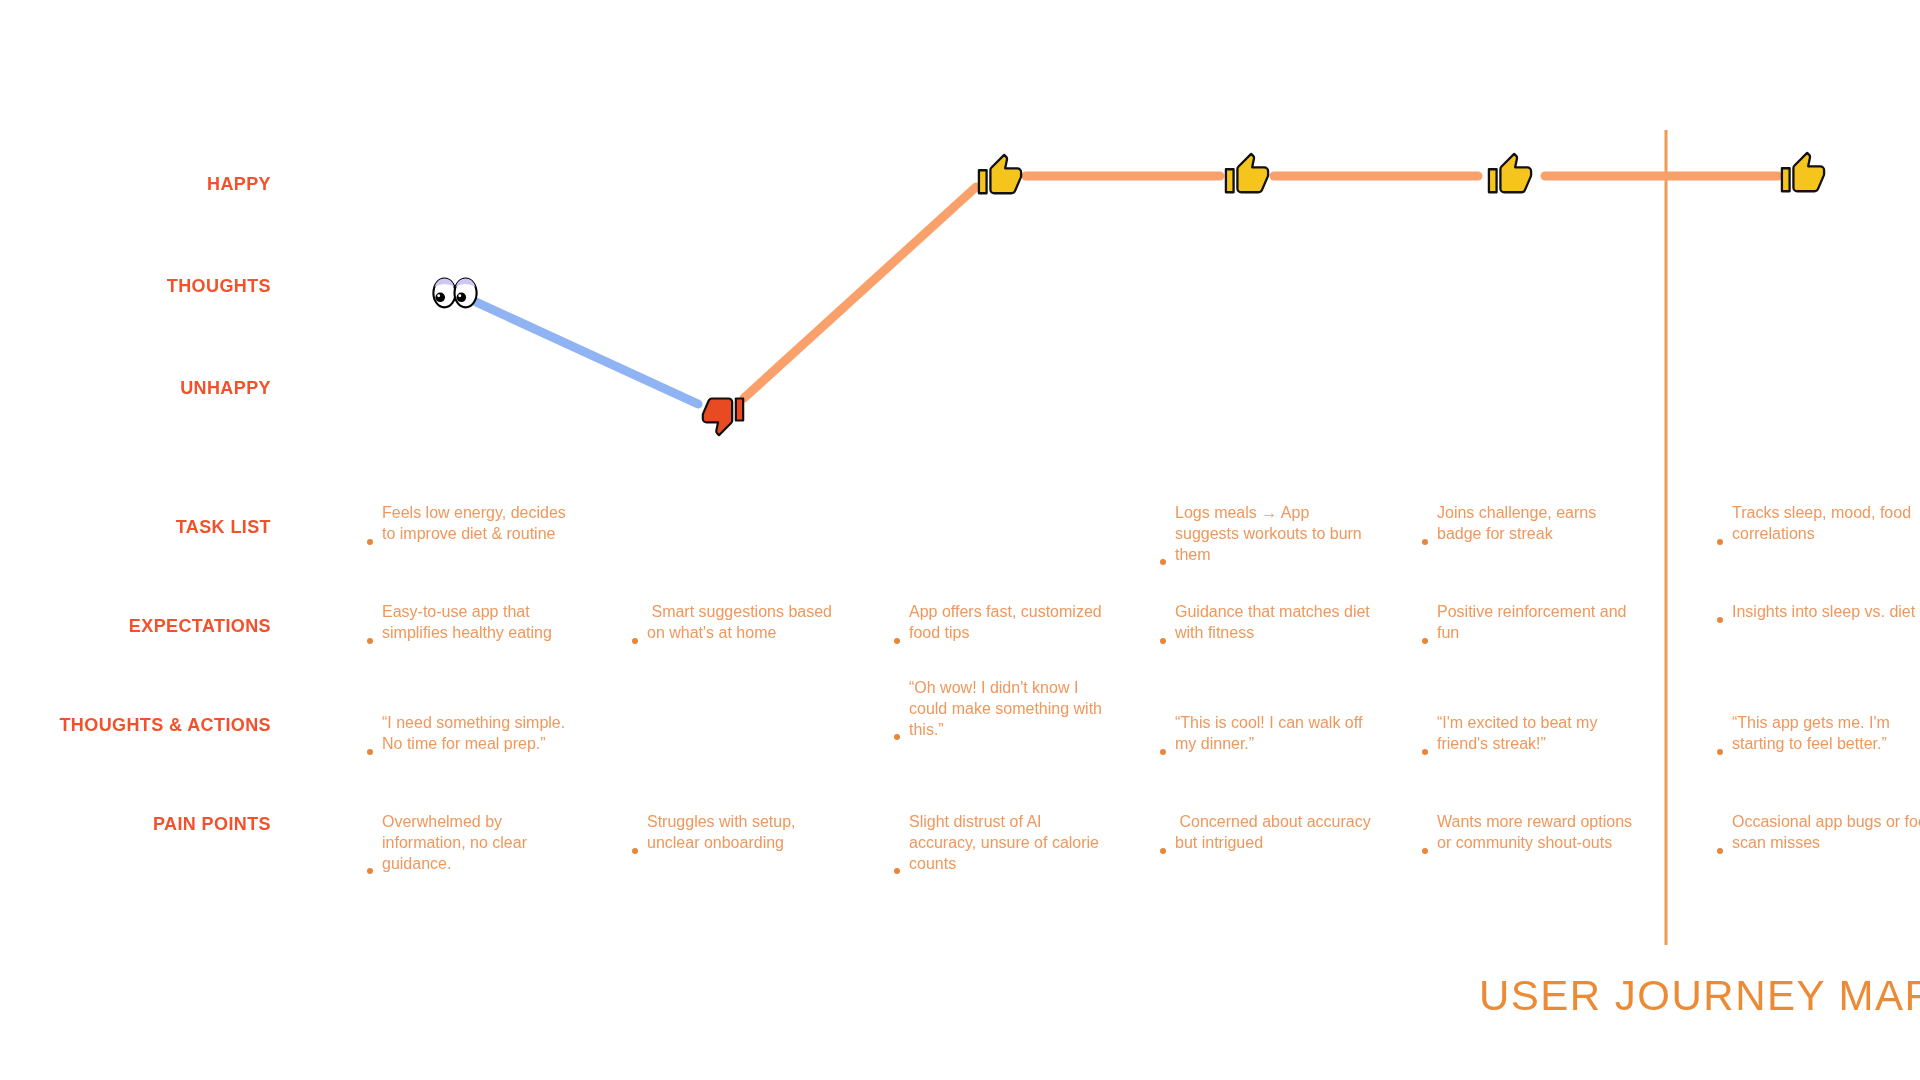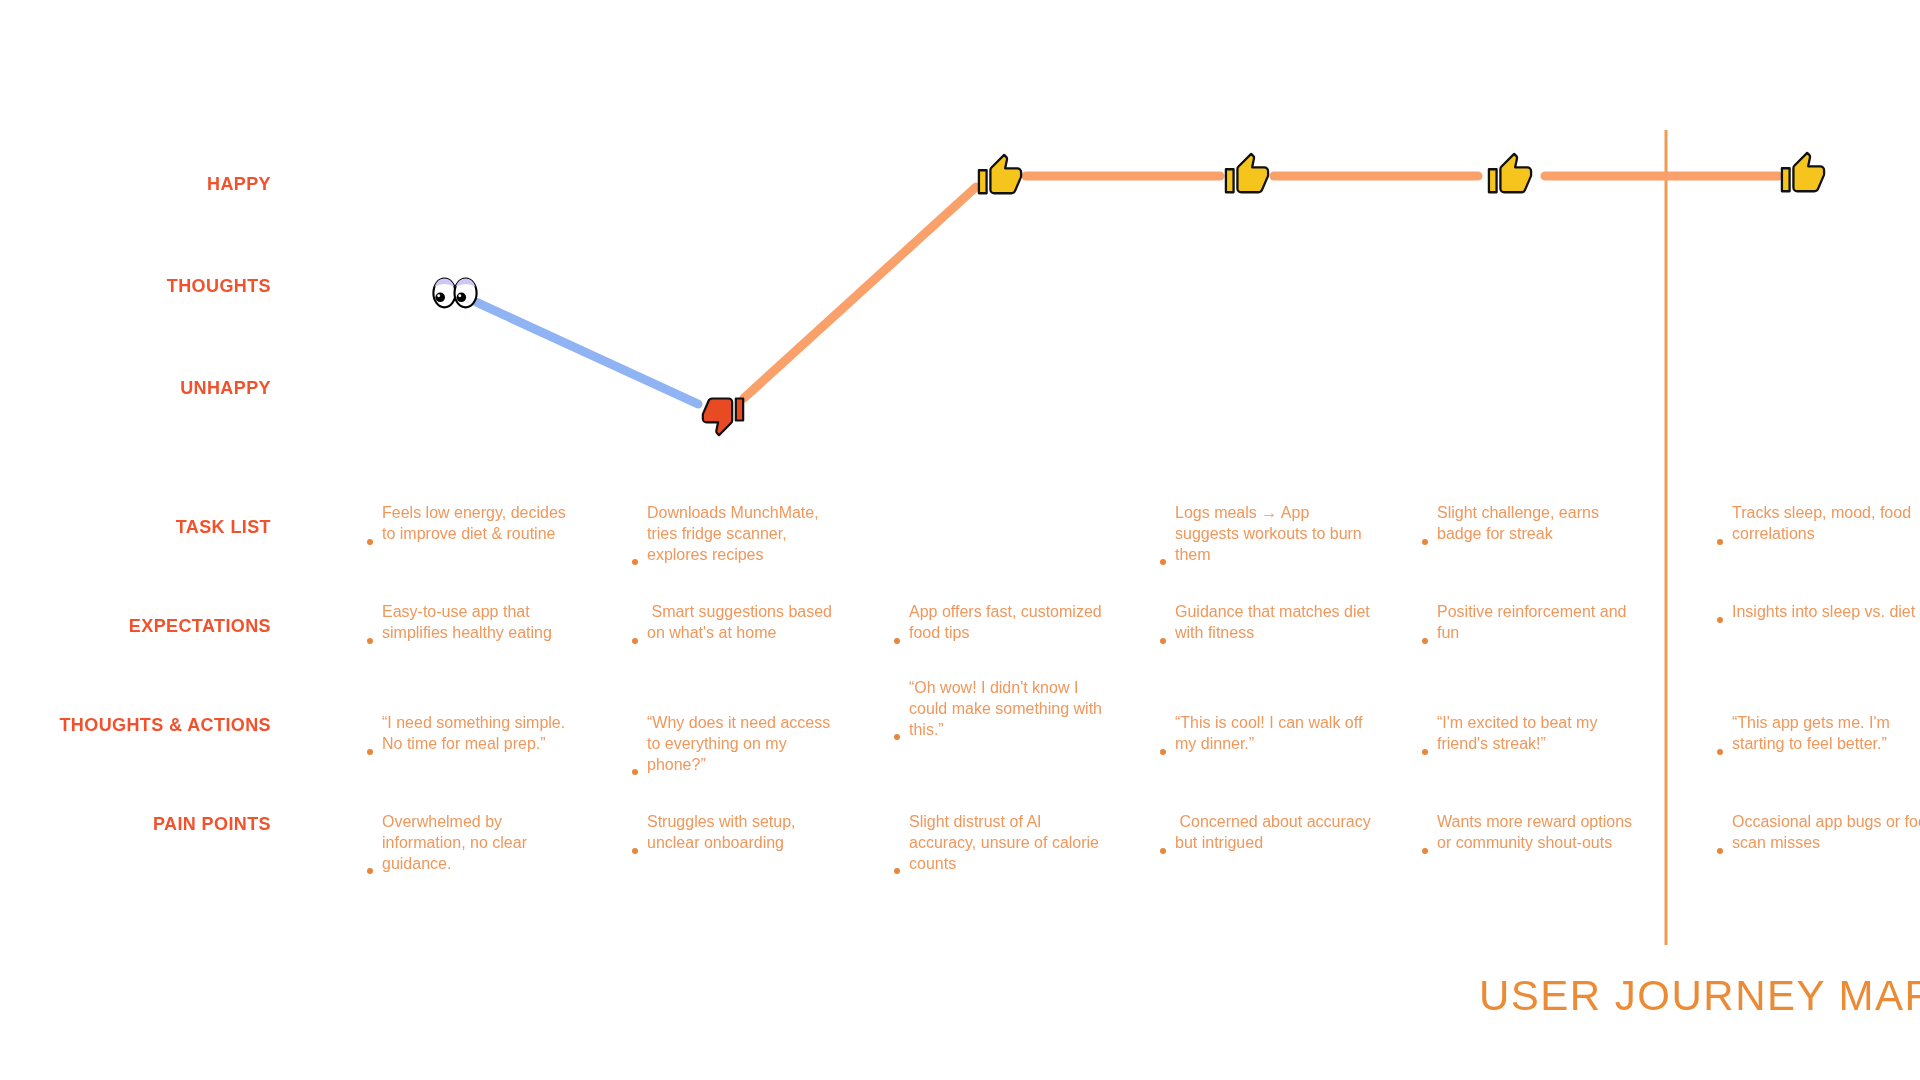--- a/index.html
+++ b/index.html
@@ -121,32 +121,24 @@
   </div>
   <div class="cell" style="left:353px;top:713px">
     <span class="bullet"></span>
     <span class="cell-text">“I need something simple. No time for meal prep.”</span>
   </div>
   <div class="cell" style="left:353px;top:812px">
     <span class="bullet"></span>
     <span class="cell-text">Overwhelmed by information, no clear guidance.</span>
   </div>
 
-  <div class="cell" style="left:618px;top:503px">
-    <span class="bullet"></span>
-    <span class="cell-text">Downloads MunchMate, tries fridge scanner, explores recipes</span>
-  </div>
   <div class="cell" style="left:618px;top:602px">
     <span class="bullet"></span>
     <span class="cell-text"> Smart suggestions based on what's at home</span>
   </div>
-  <div class="cell" style="left:618px;top:713px">
-    <span class="bullet"></span>
-    <span class="cell-text">“Why does it need access to everything on my phone?”</span>
-  </div>
   <div class="cell" style="left:618px;top:812px">
     <span class="bullet"></span>
     <span class="cell-text">Struggles with setup, unclear onboarding</span>
   </div>
 
   <div class="cell" style="left:880px;top:602px">
     <span class="bullet"></span>
     <span class="cell-text">App offers fast, customized food tips</span>
   </div>
   <div class="cell" style="left:880px;top:678px">
@@ -170,21 +162,21 @@
     <span class="bullet"></span>
     <span class="cell-text">“This is cool! I can walk off my dinner.”</span>
   </div>
   <div class="cell" style="left:1146px;top:812px">
     <span class="bullet"></span>
     <span class="cell-text"> Concerned about accuracy but intrigued</span>
   </div>
 
   <div class="cell" style="left:1408px;top:503px">
     <span class="bullet"></span>
-    <span class="cell-text">Slight challenge, earns badge for streak</span>
+    <span class="cell-text">Joins challenge, earns badge for streak</span>
   </div>
   <div class="cell" style="left:1408px;top:602px">
     <span class="bullet"></span>
     <span class="cell-text">Positive reinforcement and fun</span>
   </div>
   <div class="cell" style="left:1408px;top:713px">
     <span class="bullet"></span>
     <span class="cell-text">“I'm excited to beat my friend's streak!”</span>
   </div>
   <div class="cell" style="left:1408px;top:812px">

